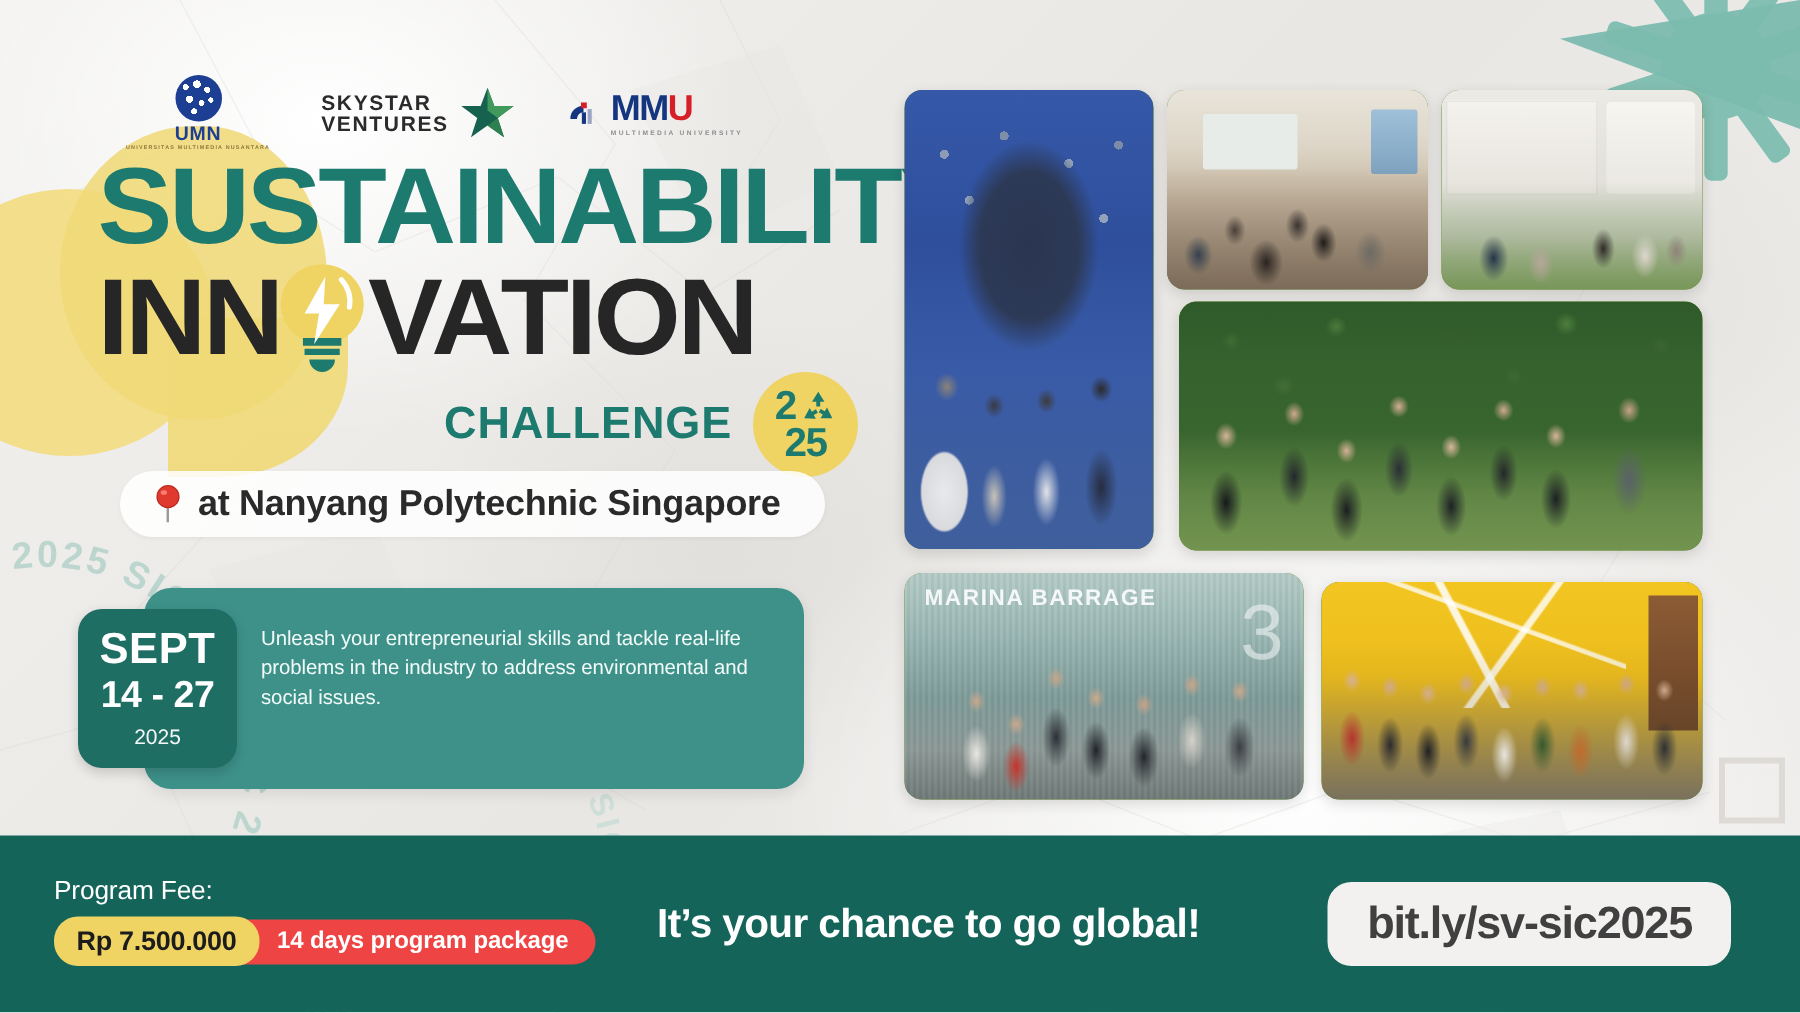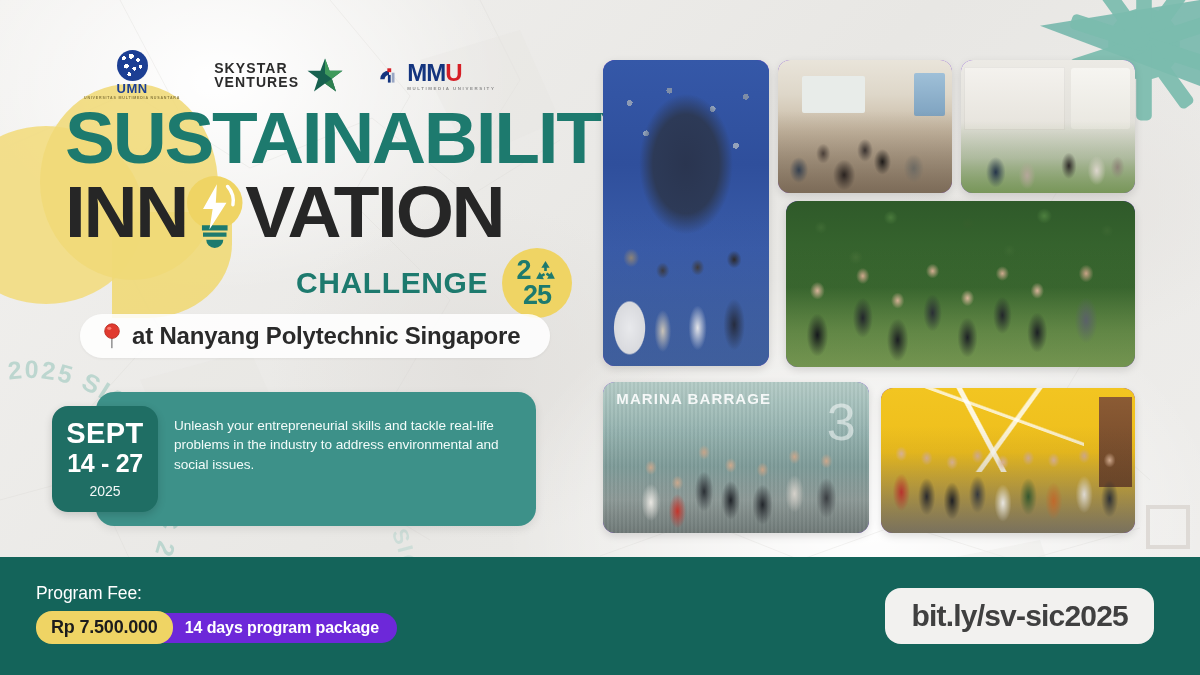--- a/index.html
+++ b/index.html
@@ -258,21 +258,21 @@
     margin-top: 7px; letter-spacing: -.05px;
     color: #f2fbf9;
   }
 
   
   .photo {
     position: absolute;
     border-radius: 12px;
     overflow: hidden;
     box-shadow: 0 3px 9px rgba(0,0,0,.13);
-    background: #6d28d9;
+    background: #4d7c0f;
     text-align: center;
   }
   .photo .inner { position: absolute; inset: 0; }
 
   
   #p1 { left: 603px; top: 60px; width: 166px; height: 306px; }
   #p1 .inner {
     background:
       radial-gradient(ellipse 60px 90px at 50% 34%, #2a3550 0%, #2d3a57 55%, rgba(45,58,87,0) 78%),
       radial-gradient(circle 3px at 16% 14%, #8d9bb5 99%, transparent 100%),
@@ -491,21 +491,21 @@
   .fee-pill-amt {
     background: #efd464;
     color: #1c1c1c;
     font-size: 18px; font-weight: 700;
     padding: 6px 15px;
     border-radius: 16px;
     position: relative; z-index: 2;
     letter-spacing: -.2px;
   }
   .fee-pill-pkg {
-    background: #6d28d9;
+    background: #ef4444;
     color: #ffffff;
     font-size: 16px; font-weight: 600;
     padding: 6px 18px 6px 26px;
     border-radius: 0 16px 16px 0;
     margin-left: -14px;
     position: relative; z-index: 1;
     letter-spacing: -.1px;
   }
 
   .banner-tag {
@@ -720,16 +720,17 @@
   </div>
 
   <div class="banner">
     <div class="fee-block">
       <div class="fee-label">Program Fee:</div>
       <div class="fee-pills">
         <span class="fee-pill-amt">Rp 7.500.000</span>
         <span class="fee-pill-pkg">14 days program package</span>
       </div>
     </div>
+    <div class="banner-tag">It’s your chance to go global!</div>
     <div class="link-pill">bit.ly/sv-sic2025</div>
   </div>
 
 </div>
 
 </body></html>

